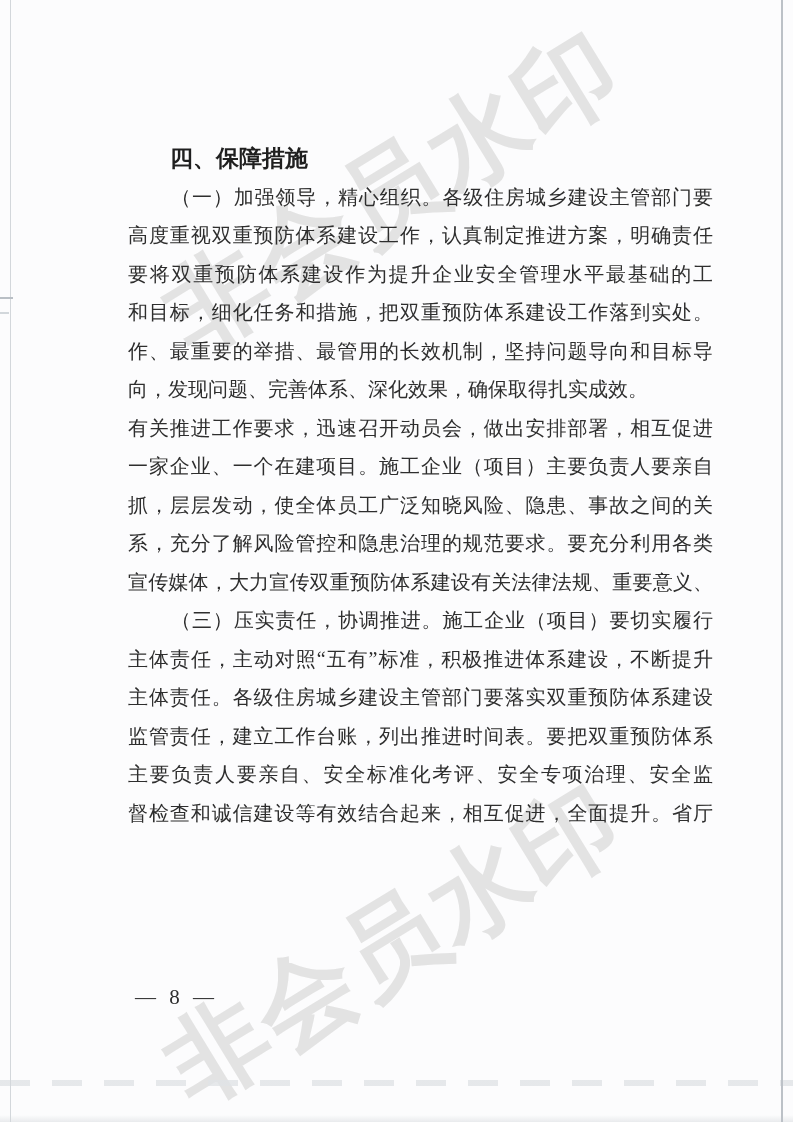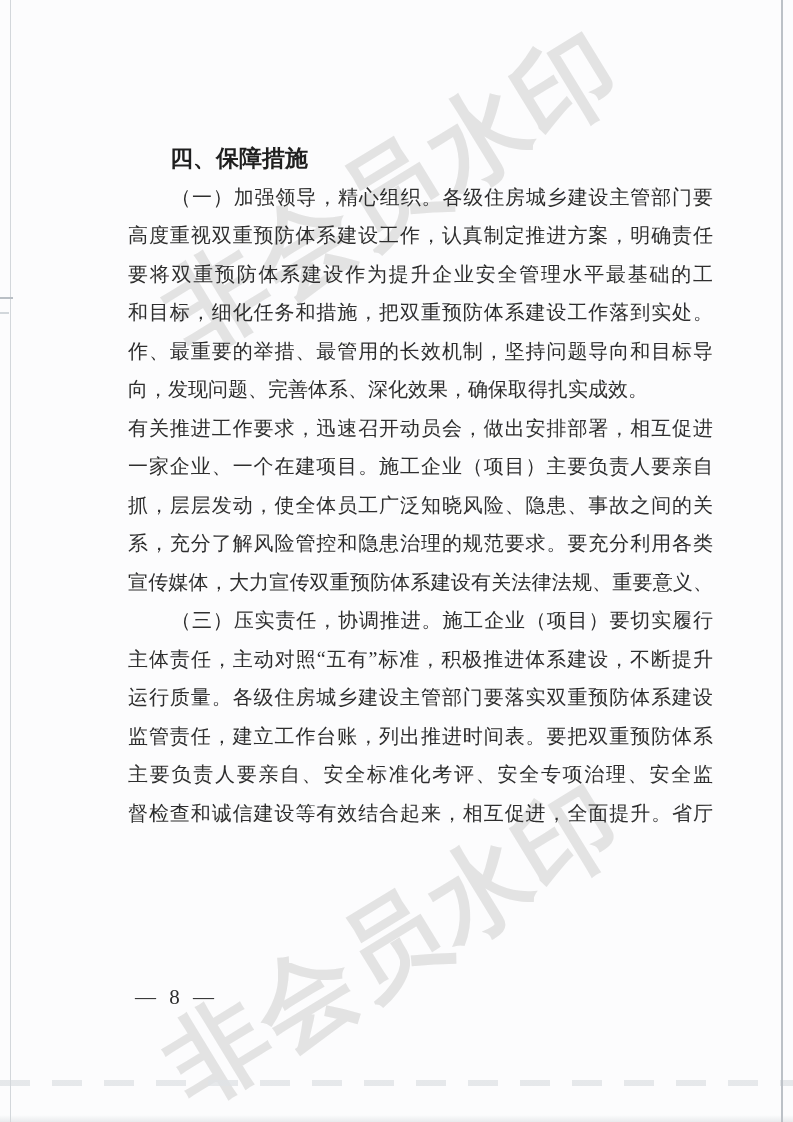--- a/index.html
+++ b/index.html
@@ -91,21 +91,21 @@
     <div class="line short">向，发现问题、完善体系、深化效果，确保取得扎实成效。</div>
 
     <div class="line">有关推进工作要求，迅速召开动员会，做出安排部署，相互促进</div>
     <div class="line">一家企业、一个在建项目。施工企业（项目）主要负责人要亲自</div>
     <div class="line">抓，层层发动，使全体员工广泛知晓风险、隐患、事故之间的关</div>
     <div class="line">系，充分了解风险管控和隐患治理的规范要求。要充分利用各类</div>
     <div class="line">宣传媒体，大力宣传双重预防体系建设有关法律法规、重要意义、</div>
 
     <div class="line ind">（三）压实责任，协调推进。施工企业（项目）要切实履行</div>
     <div class="line">主体责任，主动对照“五有”标准，积极推进体系建设，不断提升</div>
-    <div class="line">运行质量。各级住房城乡建设主管部门要落实双重预防体系建设</div>
+    <div class="line">主体责任。各级住房城乡建设主管部门要落实双重预防体系建设</div>
     <div class="line">监管责任，建立工作台账，列出推进时间表。要把双重预防体系</div>
     <div class="line">主要负责人要亲自、安全标准化考评、安全专项治理、安全监</div>
     <div class="line">督检查和诚信建设等有效结合起来，相互促进，全面提升。省厅</div>
   </div>
 
   <div id="pagenum">— 8 —</div>
 
 </div>
 
 </body></html>

